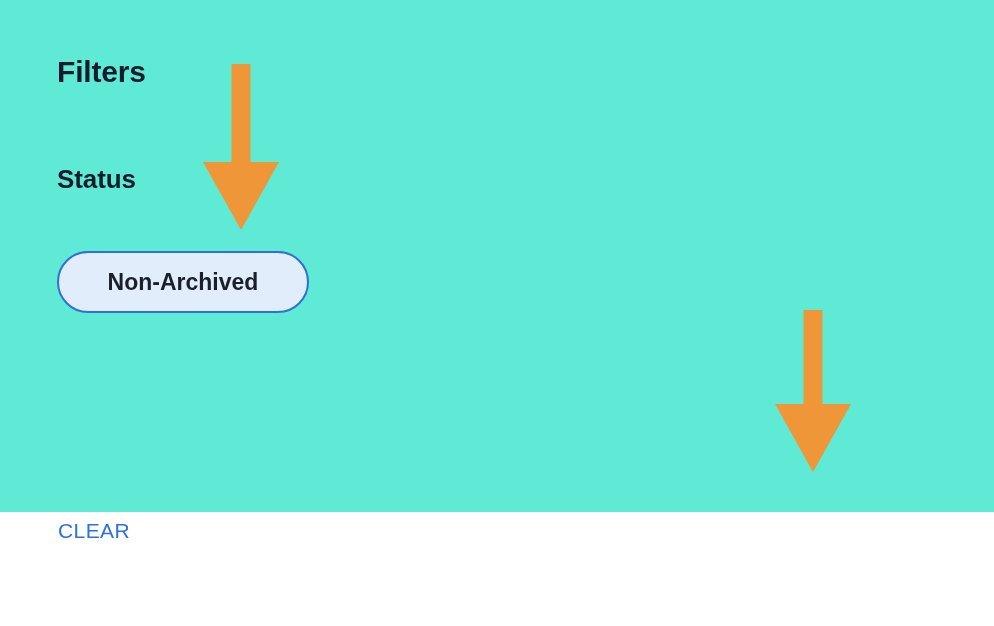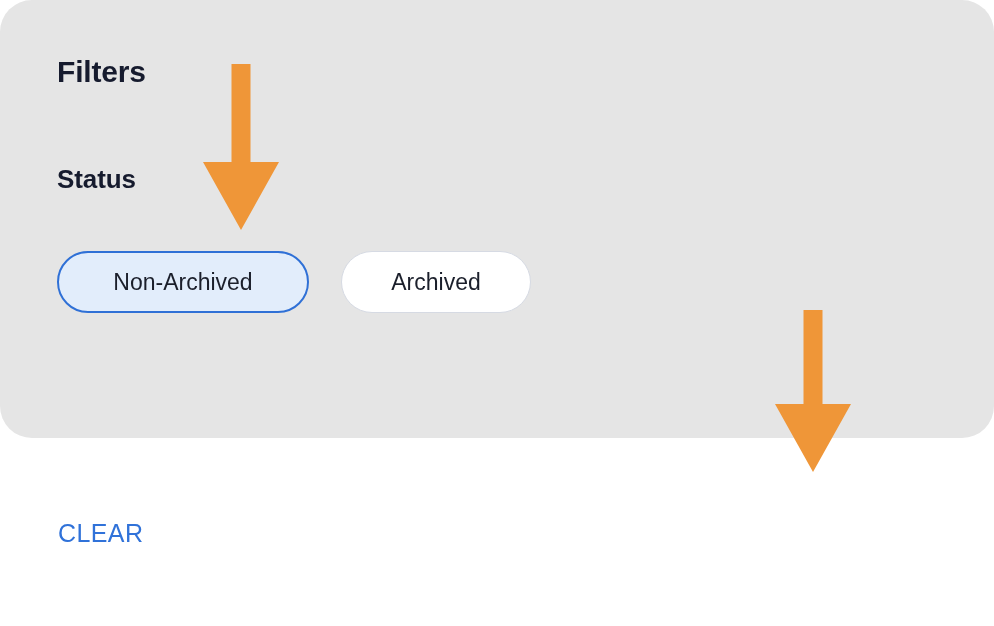--- a/index.html
+++ b/index.html
@@ -11,23 +11,22 @@
     height: 626px;
     background: #ffffff;
     font-family: "Liberation Sans", sans-serif;
     -webkit-font-smoothing: antialiased;
     overflow: hidden;
   }
 
   #dialog {
     position: relative;
     width: 994px;
-    height: 438px;
-    background: #e5e5e5;
-    border-radius: 32px;
+    height: 512px;
+    background: #5eead4;
   }
 
   
   .heading-filters {
     position: absolute;
     left: 57px;
     top: 57px;
     font-size: 30px;
     font-weight: bold;
     color: #161b2e;
@@ -46,20 +45,21 @@
   }
 
   
   .chip-row {
     position: absolute;
     left: 57px;
     top: 251px;
     display: flex;
     align-items: center;
     gap: 32px;
+    font-weight: bold;
   }
   .chip {
     height: 62px;
     box-sizing: border-box;
     border-radius: 31px;
     display: flex;
     align-items: center;
     justify-content: center;
     font-size: 23px;
     color: #1b1f2b;
@@ -76,21 +76,21 @@
     width: 190px;
     background: #ffffff;
     border: 1.5px solid #d6dae3;
   }
 
   
   .btn-clear {
     position: absolute;
     left: 58px;
     top: 517px;
-    font-size: 25px;
+    font-size: 21px;
     font-weight: 500;
     color: #3072d9;
     letter-spacing: 0.4px;
     cursor: pointer;
     background: none;
     border: none;
     padding: 0;
     font-family: inherit;
     line-height: 1.3;
   }
@@ -140,23 +140,20 @@
 <div id="dialog">
 
   <div class="heading-filters">Filters</div>
 
   <div class="heading-status">Status</div>
 
   <div class="chip-row">
     <div class="chip selected">
       <span>Non-Archived</span>
     </div>
-    <div class="chip unselected">
-      <span>Archived</span>
-    </div>
   </div>
 
   <button class="btn-clear">CLEAR</button>
 
 
 
   <div class="arrow arrow-1">
     <svg width="76" height="166" viewBox="0 0 76 166" xmlns="http://www.w3.org/2000/svg">
       <path d="M28.5 0 H47.5 V98 H76 L38 166 L0 98 H28.5 Z" fill="#ef9638"></path>
     </svg>

